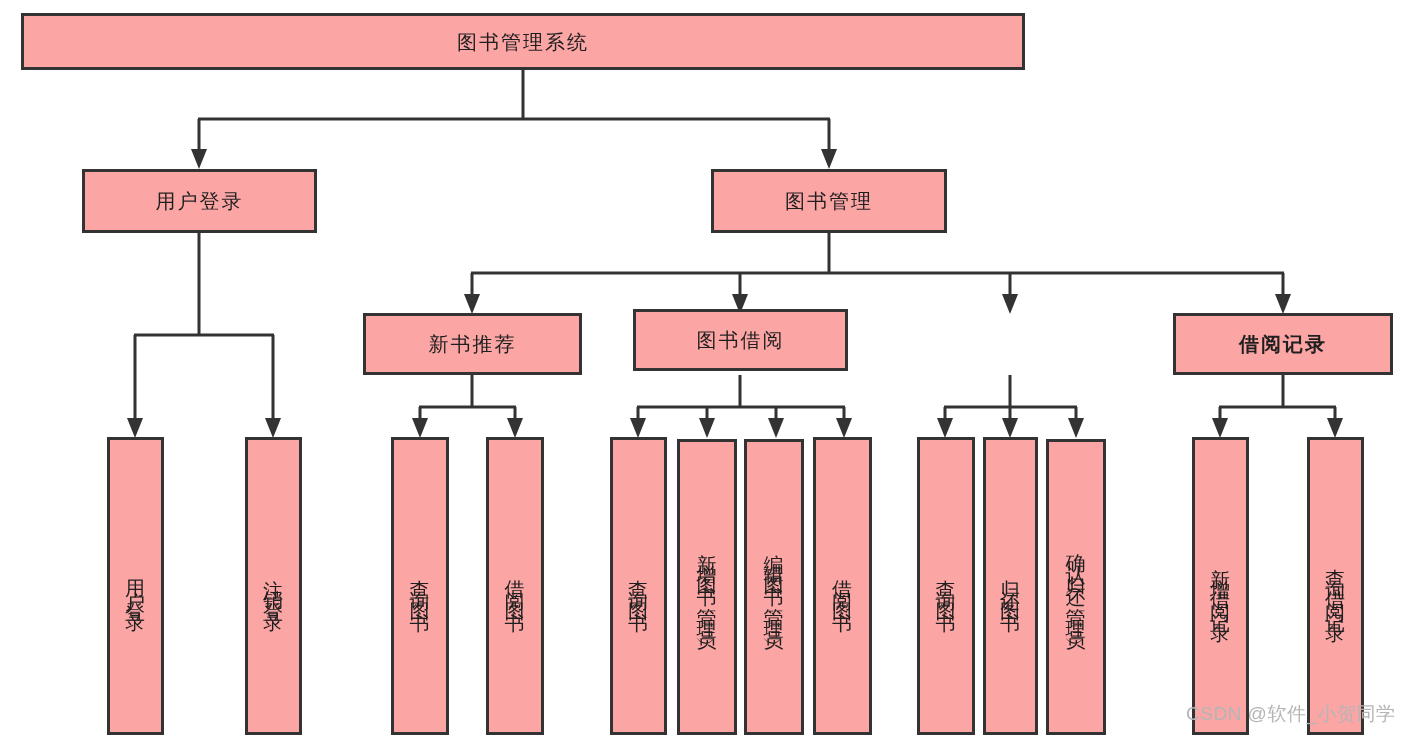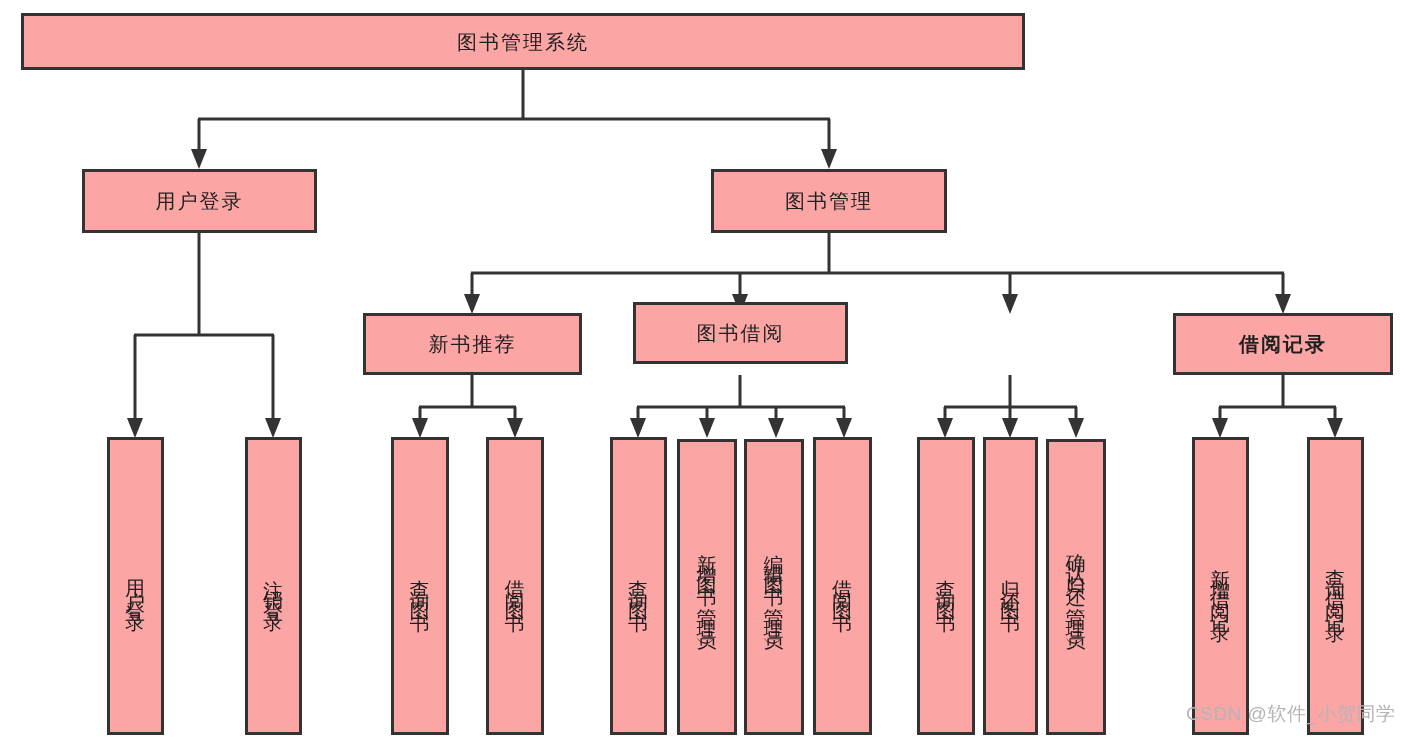--- a/index.html
+++ b/index.html
@@ -105,21 +105,21 @@
   <div class="node hnode" style="left:82px; top:169px; width:235px; height:64px;">
     <span>用户登录</span>
   </div>
   <div class="node hnode" style="left:711px; top:169px; width:236px; height:64px;">
     <span>图书管理</span>
   </div>
 
   <div class="node hnode" style="left:363px; top:313px; width:219px; height:62px;">
     <span>新书推荐</span>
   </div>
-  <div class="node hnode" style="left:633px; top:302px; width:215px; height:62px;">
+  <div class="node hnode" style="left:633px; top:309px; width:215px; height:62px;">
     <span>图书借阅</span>
   </div>
   <div class="node hnode" style="left:1173px; top:313px; width:220px; height:62px;font-weight:bold;">
     <span>借阅记录</span>
   </div>
 
   <div class="node vnode" style="left:107px; top:437px; width:57px; height:298px;">
     <span>用户登录</span>
   </div>
   <div class="node vnode" style="left:245px; top:437px; width:57px; height:298px;">

